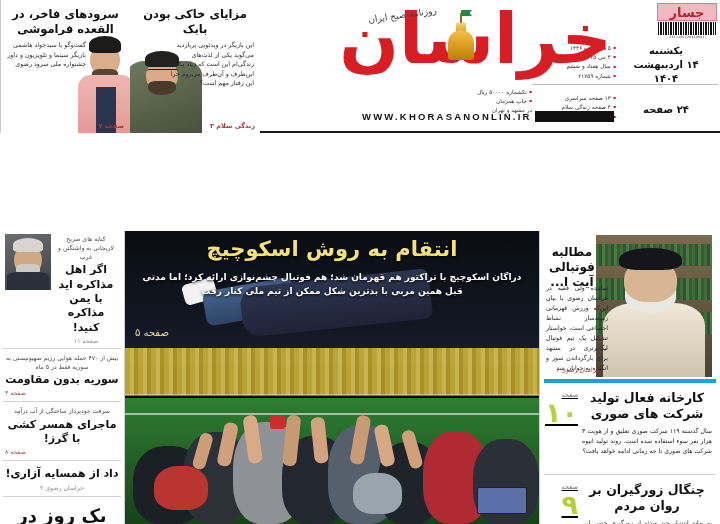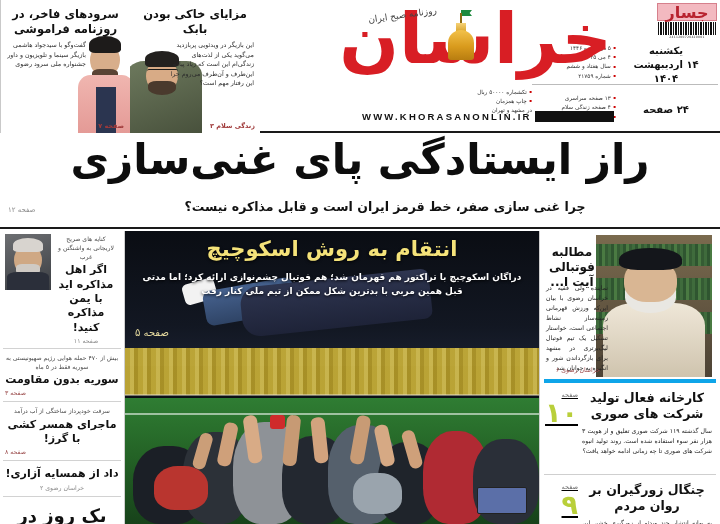--- a/index.html
+++ b/index.html
@@ -112,21 +112,21 @@
   }
   .bullet::before { content: "\25AA"; color: #c00; font-size: 4px; margin-left: 2.5px; vertical-align: middle; }
   .hr-thin { position: absolute; top: 84px; right: 2px; width: 186px; height: 1px; background: #bbb; }
 
   
   .jesarat {
     position: absolute; top: 3px; right: 3px; width: 60px; height: 18px;
     background: #f3b9c0; border: 1px solid #d6808c;
     display: flex; align-items: center; justify-content: center;
   }
-  .jesarat span { font-size: 16px; font-weight: bold; color: #b8232f; letter-spacing: 1px; }
+  .jesarat span { font-size: 13px; font-weight: bold; color: #b8232f; letter-spacing: 1px; }
   .barcode { position: absolute; top: 22px; right: 4px; width: 58px; height: 17px; }
   .barcode-lines {
     height: 13px; width: 100%;
     background: repeating-linear-gradient(90deg,#111 0 1px,#fff 1px 2px,#111 2px 3.6px,#fff 3.6px 5px);
   }
   .barcode-num { font-size: 3px; color: #333; text-align: center; letter-spacing: .3px; direction: ltr; }
 
   
   .headline-zone {
     position: absolute; top: 133px; right: 0; left: 0; height: 96px;
@@ -316,45 +316,40 @@
   <div class="teaser-strip">
 
     <div class="teaser teaser-b">
       <div class="teaser-photo" style="right:-4px;width:56px;height:104px;">
         <div class="face" style="top:14px;left:12px;width:30px;height:34px;background:#d8ae8b;"></div>
         <div class="face" style="top:7px;left:11px;width:32px;height:17px;background:#1d1b1a;border-radius:50% 50% 20% 20%;"></div>
         <div class="face" style="top:40px;left:14px;width:26px;height:13px;background:#5a4435;border-radius:30% 30% 50% 50%;"></div>
         <div style="position:absolute;bottom:0;left:0;width:56px;height:58px;background:linear-gradient(180deg,#f0b6b0,#e49a96);border-radius:22% 22% 0 0;"></div>
         <div style="position:absolute;bottom:0;left:18px;width:20px;height:46px;background:#2b3550;"></div>
       </div>
-      <div class="t-title">سرودهای فاخر، در روزنامه فراموشی</div>
+      <div class="t-title">سرودهای فاخر، در القعده فراموشی</div>
       <div class="t-body left-pad">گفت‌وگو با سیدجواد هاشمی بازیگر سینما و تلویزیون و داور جشنواره ملی سرود رضوی</div>
       <div class="t-ref" style="right:6px;">صفحه ۷</div>
     </div>
 
     <div class="teaser teaser-c">
       <div class="teaser-photo" style="left:-6px;width:78px;height:100px;">
         <div style="position:absolute;bottom:0;left:0;width:78px;height:72px;background:linear-gradient(160deg,#6e7a5e,#48513c);border-radius:26% 20% 0 0;"></div>
         <div class="face" style="top:26px;left:22px;width:32px;height:34px;background:#d8ab86;"></div>
         <div class="face" style="top:18px;left:21px;width:34px;height:16px;background:#23211f;border-radius:50% 50% 18% 18%;"></div>
         <div class="face" style="top:48px;left:24px;width:28px;height:14px;background:#4a3a2d;border-radius:30% 30% 50% 50%;"></div>
         <div style="position:absolute;top:36px;left:23px;width:31px;height:5px;border-top:1.5px solid #1a1a1a;border-radius:2px;"></div>
       </div>
       <div class="t-title">مزایای خاکی بودن بابک</div>
       <div class="t-body">این بازیگر در ویدئویی پربازدید می‌گوید یکی از لذت‌های زندگی‌ام این است که زیاد پیاده این‌طرف و آن‌طرف می‌روم چرا این رفتار مهم است؟</div>
       <div class="t-ref" style="right:5px;">زندگی سلام ۳</div>
     </div>
 
   </div>
 
-  <div class="headline-zone">
-    <div class="hl-main">راز ایستادگی پای غنی‌سازی</div>
-    <div class="hl-sub">چرا غنی سازی صفر، خط قرمز ایران است و قابل مذاکره نیست؟</div>
-    <div class="hl-ref">صفحه ۱۲</div>
-  </div>
 
   <div class="left-col">
 
     <div class="lc-photo-item">
       <div class="lc-photo">
         <div class="face" style="top:10px;left:8px;width:30px;height:32px;background:#cda branch;"></div>
         <div class="face" style="top:10px;left:9px;width:28px;height:32px;background:#cfa884;"></div>
         <div class="face" style="top:4px;left:8px;width:30px;height:14px;background:#d8d4cf;border-radius:50% 50% 20% 20%;"></div>
         <div class="face" style="top:30px;left:11px;width:24px;height:13px;background:#cfcac4;border-radius:26% 26% 50% 50%;"></div>
         <div style="position:absolute;bottom:0;left:2px;width:42px;height:18px;background:#2b2f3a;border-radius:26% 26% 0 0;"></div>

